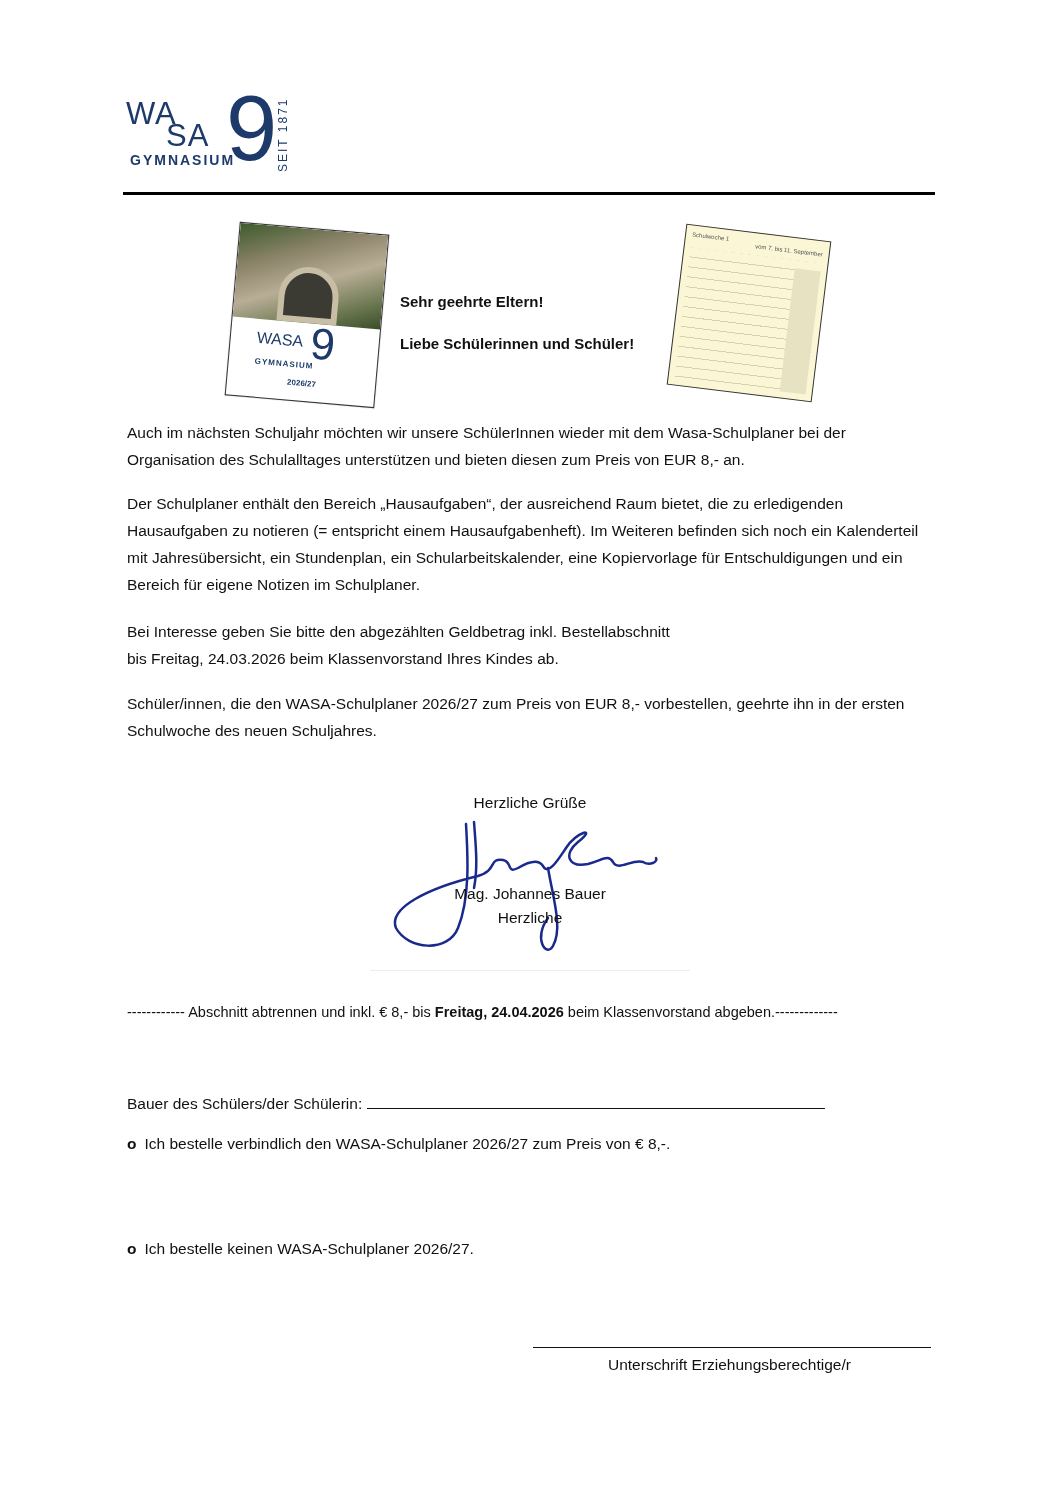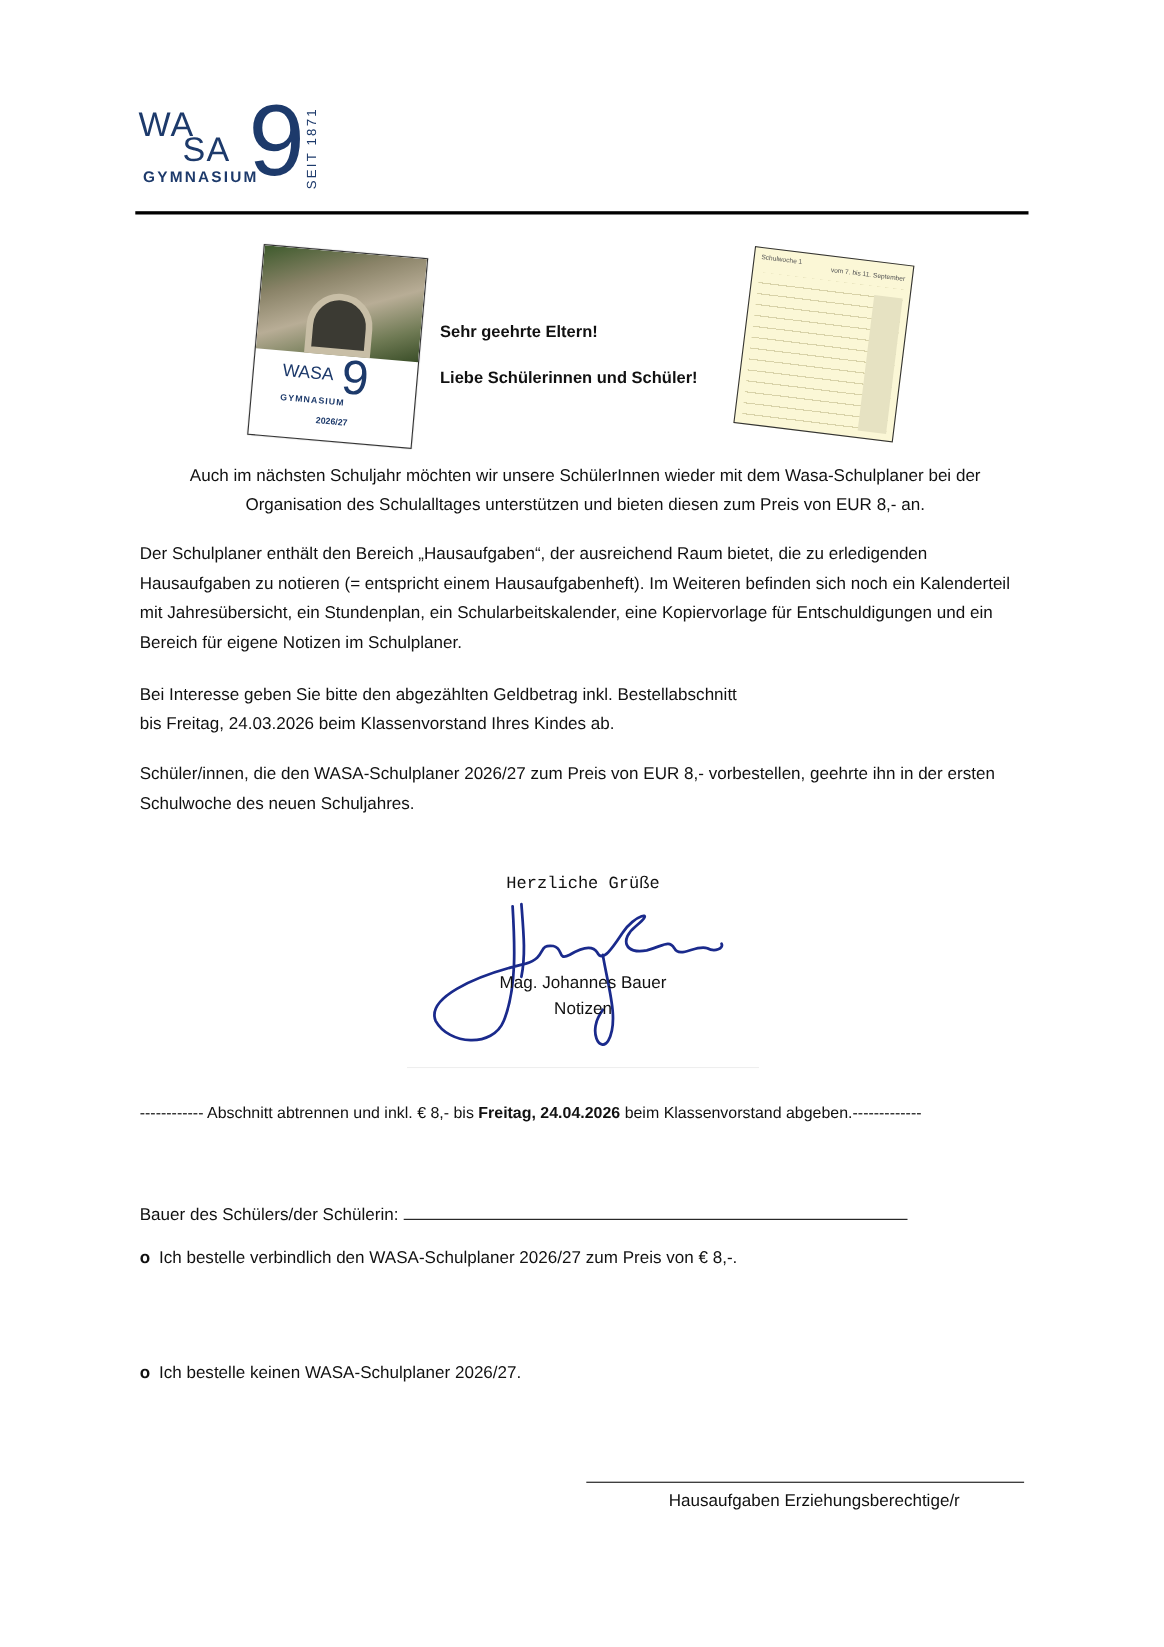--- a/index.html
+++ b/index.html
@@ -76,48 +76,48 @@
 <div class="abs greet" style="top:293px;">Sehr geehrte Eltern!</div>
 <div class="abs greet" style="top:335px;">Liebe Schülerinnen und Schüler!</div>
 
 <div class="abs planner">
   <div class="lines"></div>
   <div class="col"></div>
   <span class="ph">Schulwoche 1</span>
   <span class="pd">vom 7. bis 11. September</span>
 </div>
 
-<div class="abs para" style="top:419px;text-align:center;">Auch im nächsten Schuljahr möchten wir unsere SchülerInnen wieder mit dem Wasa-Schulplaner bei der Organisation des Schulalltages unterstützen und bieten diesen zum Preis von EUR 8,- an.</div>
+<div class="abs para" style="top:419px;">Auch im nächsten Schuljahr möchten wir unsere SchülerInnen wieder mit dem Wasa-Schulplaner bei der Organisation des Schulalltages unterstützen und bieten diesen zum Preis von EUR 8,- an.</div>
 <div class="abs para" style="top:490px;">Der Schulplaner enthält den Bereich „Hausaufgaben“, der ausreichend Raum bietet, die zu erledigenden Hausaufgaben zu notieren (= entspricht einem Hausaufgabenheft). Im Weiteren befinden sich noch ein Kalenderteil mit Jahresübersicht, ein Stundenplan, ein Schularbeitskalender, eine Kopiervorlage für Entschuldigungen und ein Bereich für eigene Notizen im Schulplaner.</div>
 <div class="abs para" style="top:618px; width:660px;">
   <span>Bei Interesse geben Sie bitte den </span><b>abgezählten Geldbetrag inkl. Bestellabschnitt</b><br>
   <b>bis Freitag, 24.03.2026</b><span> beim </span><b>Klassenvorstand</b><span> Ihres Kindes ab.</span>
 </div>
 <div class="abs para" style="top:690px;">
   <span>Schüler/innen, die den </span><b>WASA-Schulplaner 2026/27</b><span> zum Preis von EUR 8,- vorbestellen, geehrte ihn in der </span><b>ersten Schulwoche des neuen Schuljahres</b><span>.</span>
 </div>
 
-<div class="abs closing" style="top:794px;font-family:Liberation Mono, monospace;">Herzliche Grüße</div>
+<div class="abs closing" style="top:794px;">Herzliche Grüße</div>
 <svg class="abs sig" viewBox="0 0 280 140">
   <path d="M78 6 C 80 40, 82 80, 70 110 C 60 135, 20 132, 8 110 C 0 90, 40 70, 90 58 C 110 52, 100 40, 115 42 C 125 44, 118 56, 130 50 C 140 44, 150 40, 155 48 C 160 58, 170 42, 178 30 C 188 14, 210 8, 190 24 C 175 36, 180 50, 200 46 C 215 42, 220 36, 225 44 C 230 54, 245 40, 255 44 C 262 48, 270 44, 268 40" fill="none" stroke="#1a2a8c" stroke-width="2.5" stroke-linecap="round"></path>
   <path d="M160 50 C 165 80, 175 110, 165 128 C 158 140, 145 120, 160 100" fill="none" stroke="#1a2a8c" stroke-width="2.5" stroke-linecap="round"></path>
   <path d="M86 4 C 88 30, 90 50, 86 70" fill="none" stroke="#1a2a8c" stroke-width="2.5" stroke-linecap="round"></path>
 </svg>
 <div class="abs closing" style="top:885px;">Mag. Johannes Bauer</div>
-<div class="abs closing" style="top:909px;">Notizen</div>
+<div class="abs closing" style="top:909px;">Herzliche</div>
 <div class="abs sigfade"></div>
 
 <div class="abs cutline">
   <span>------------ Abschnitt abtrennen und inkl.  € 8,- bis </span><b>Freitag, 24.04.2026</b><span> beim Klassenvorstand abgeben.-------------</span>
 </div>
 
 <div class="abs field" style="top:1094px;">
   <span>Bauer des Schülers/der Schülerin: </span><span class="underline-fill"></span>
 </div>
 <div class="abs opt" style="top:1135px;text-align:center;">
   <span class="box">o</span><span>Ich bestelle verbindlich den WASA-Schulplaner 2026/27 zum Preis von € 8,-.</span>
 </div>
 <div class="abs opt" style="top:1240px;">
   <span class="box">o</span><span>Ich bestelle keinen WASA-Schulplaner 2026/27.</span>
 </div>
 
 <div class="abs signline"></div>
-<div class="abs signlabel">Hausaufgaben Erziehungsberechtige/r</div>
+<div class="abs signlabel">Unterschrift Erziehungsberechtige/r</div>
 
 </body></html>

